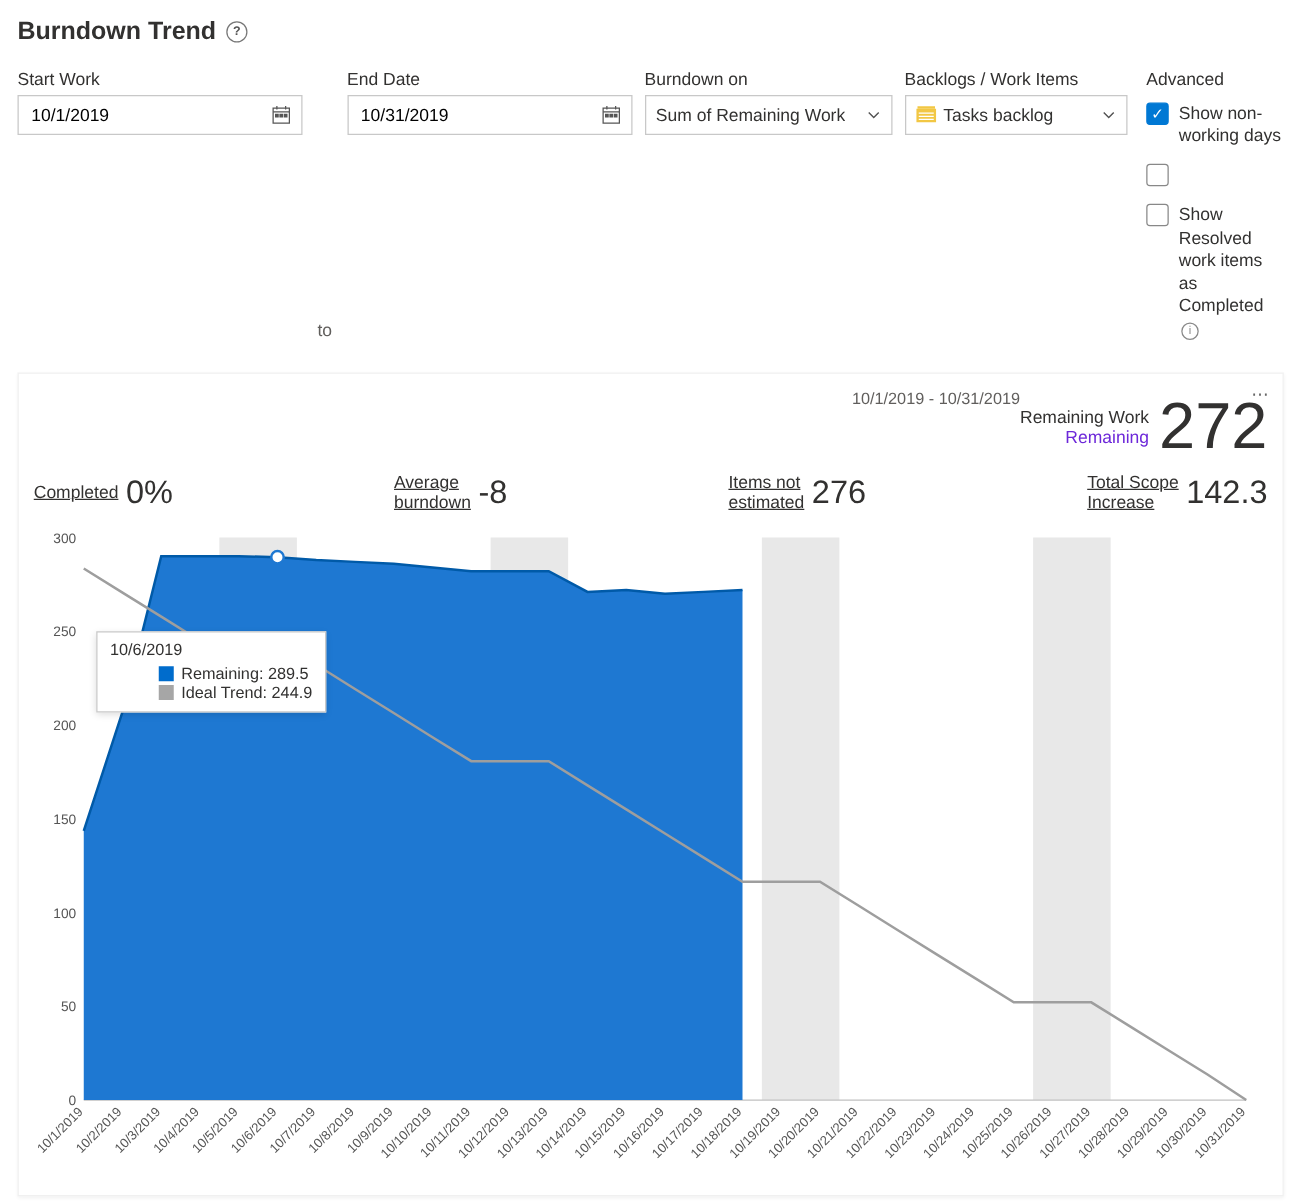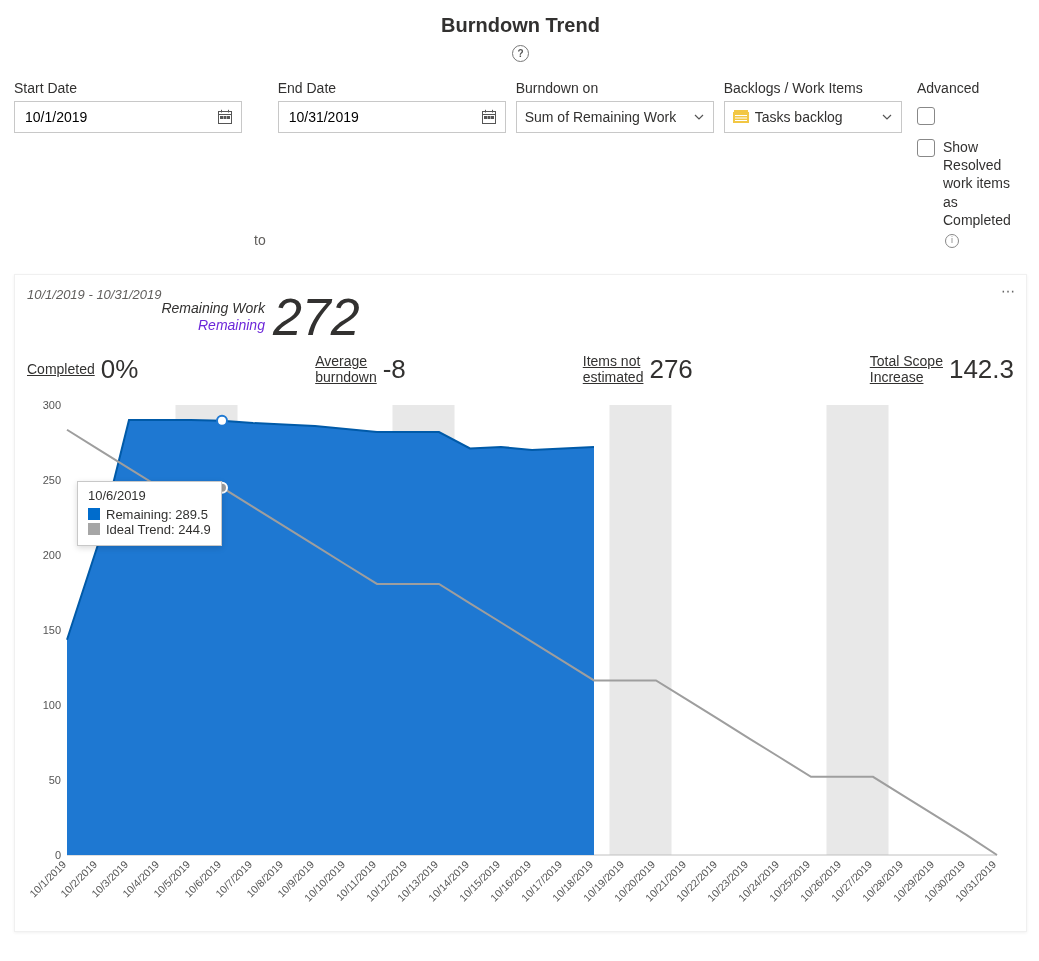--- a/index.html
+++ b/index.html
@@ -5,21 +5,21 @@
   :root{
     --blue:#006ccc;
     --grey:#a6a6a6;
     --border:#c8c8c8;
     --bg:#ffffff;
     --text:#323130;
     --muted:#605e5c;
   }
   html,body{margin:0;padding:0;font-family:"Segoe UI",Tahoma,sans-serif;font-size:14px;color:var(--text);background:#fff;}
   .page{padding:12px 12px 24px 14px;width:1039px;box-sizing:border-box;}
-  h1{font-size:20px;font-weight:600;margin:2px 0 18px 0;display:flex;align-items:center;gap:8px;flex-direction:column;}
+  h1{font-size:20px;font-weight:600;margin:2px 0 18px 0;display:flex;align-items:center;gap:8px;}
   .help-icon{width:15px;height:15px;border:1px solid #777;border-radius:50%;display:inline-flex;align-items:center;justify-content:center;font-size:10px;line-height:1;color:#555;}
 
   .filters{display:flex;align-items:flex-start;gap:10px;}
   .filter-block{display:flex;flex-direction:column;gap:5px;}
   .filter-label{font-size:14px;color:var(--text);}
   .combo{height:30px;border:1px solid var(--border);background:#fff;display:flex;align-items:center;padding:0 8px;gap:8px;min-width:170px;justify-content:space-between;}
   .combo.date{min-width:210px;}
   .combo input{border:none;outline:none;font-family:inherit;font-size:14px;width:100%;}
   .combo .chev svg, .combo .cal svg{display:block;}
   .backlog-icon{color:#deb32a;font-size:14px;}
@@ -29,54 +29,54 @@
   .advanced .filter-label{margin-bottom:5px;}
   .adv-row{display:flex;align-items:flex-start;gap:8px;margin-bottom:8px;max-width:110px;}
   .adv-row .cbx{flex:0 0 auto;margin-top:1px;}
   .adv-row span{line-height:1.3;}
   .info-sm{display:inline-block;width:12px;height:12px;border:1px solid #888;border-radius:50%;font-size:9px;line-height:12px;text-align:center;color:#888;margin-left:2px;}
   .cbx{width:16px;height:16px;border:1px solid #888;border-radius:3px;display:inline-flex;align-items:center;justify-content:center;}
   .cbx.checked{background:#0078d4;border-color:#0078d4;color:#fff;}
   .cbx.checked::after{content:"✓";font-size:12px;line-height:1;}
 
   .widget{margin-top:18px;border:1px solid #f0f0f0;box-shadow:0 1px 3px rgba(0,0,0,0.06);background:#fff;position:relative;padding:12px 12px 16px 12px;}
-  .widget-header{display:flex;justify-content:flex-start;align-items:flex-start;font-style:italic;}
+  .widget-header{display:flex;justify-content:flex-end;align-items:flex-start;}
   .date-range{font-size:13px;color:var(--muted);}
   .remaining-box{text-align:right;display:flex;align-items:center;gap:8px;}
   .remaining-box .labels{text-align:right;line-height:1.2;}
   .remaining-box .big{font-size:52px;font-weight:300;}
   .menu-dots{position:absolute;top:6px;right:6px;color:#666;padding:2px 4px;letter-spacing:1px;}
 
   .metrics{display:flex;gap:40px;margin-top:6px;}
   .metric{display:flex;align-items:center;gap:6px;}
   .metric .mlabel{line-height:1.15;color:var(--text);text-decoration:underline;}
   .metric .mval{font-size:26px;font-weight:300;}
   .spacer{flex:1;}
 
   .chart-wrap{position:relative;margin-top:10px;}
   svg.chart{display:block;}
   .tooltip{position:absolute;background:#fff;border:1px solid var(--border);box-shadow:0 2px 6px rgba(0,0,0,0.15);font-size:13px;padding:6px 10px 8px 10px;}
   .tooltip .title{margin-bottom:4px;}
-  .tooltip .row{display:flex;align-items:center;gap:6px;white-space:nowrap;}
+  .tooltip .row{display:flex;align-items:center;gap:6px;white-space:nowrap;margin-left:39px;}
   .sw{width:12px;height:12px;display:inline-block;}
   .sw.blue{background:var(--blue);}
   .sw.grey{background:var(--grey);}
 </style>
 </head>
 <body>
 
 <div class="page">
   <h1>
     <span>Burndown Trend</span>
     <span class="help-icon">?</span>
   </h1>
 
   <div class="filters">
     <div class="filter-block">
-      <div class="filter-label">Start Date</div>
+      <div class="filter-label">Start Work</div>
       <div class="combo date">
         <input value="10/1/2019" style="">
         <span class="cal">
           <svg width="16" height="16" viewBox="0 0 16 16" stroke="#555" fill="none" stroke-width="1">
             <rect x="1.5" y="2.5" width="13" height="12"></rect>
               <line x1="1.5" y1="5.5" x2="14.5" y2="5.5"></line>
             <line x1="4.5" y1="0.8" x2="4.5" y2="3.5"></line>
               <line x1="11.5" y1="0.8" x2="11.5" y2="3.5"></line>
             <rect x="3.5" y="7.5" width="2" height="2" fill="#555"></rect>
               <rect x="7" y="7.5" width="2" height="2" fill="#555"></rect>
@@ -132,20 +132,24 @@
         <span class="chev">
             <svg width="12" height="12" viewBox="0 0 12 12">
               <polyline points="2,4 6,8 10,4" fill="none" stroke="#555" stroke-width="1.2"></polyline>
             </svg>
           </span>
       </div>
     </div>
 
     <div class="filter-block advanced">
       <div class="filter-label">Advanced</div>
+      <label class="adv-row">
+        <span class="cbx checked"></span>
+        <span>Show non-working days</span>
+      </label>
       <label class="adv-row">
         <span class="cbx"></span>
       </label>
       <label class="adv-row">
         <span class="cbx"></span>
         <span><span>Show Resolved work items as Completed</span> <span class="info-sm">i</span></span>
       </label>
     </div>
   </div>
 

